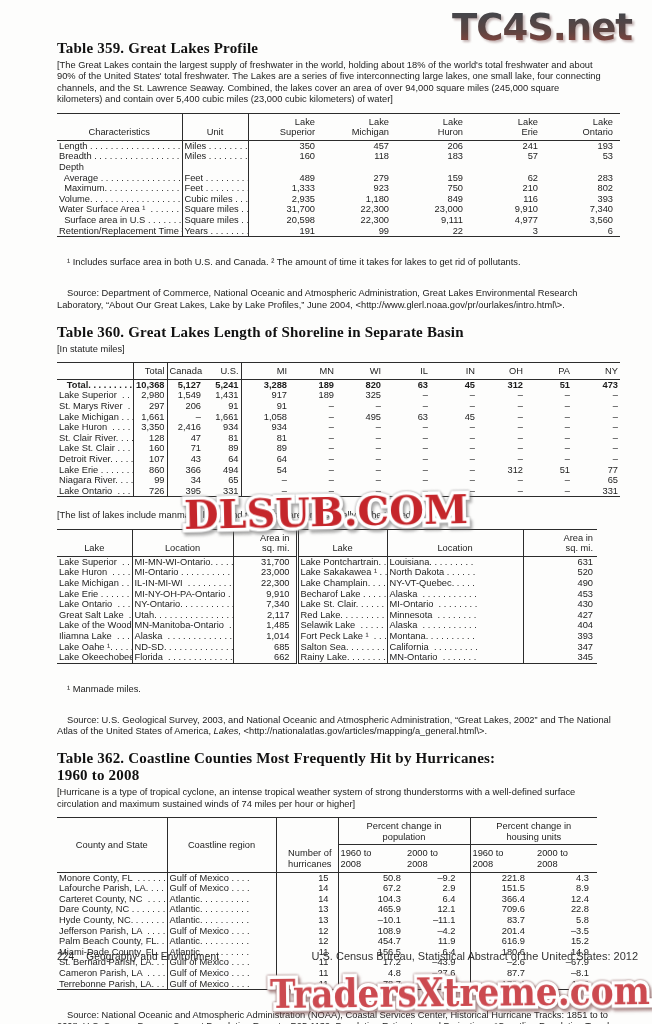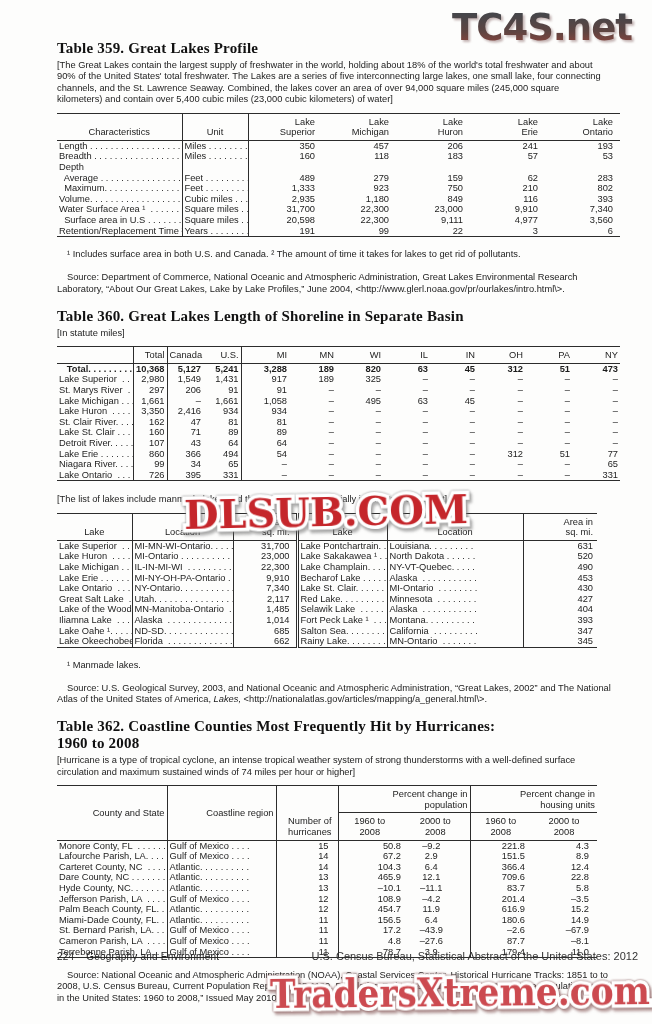--- a/index.html
+++ b/index.html
@@ -12,21 +12,21 @@
     font-family:"Liberation Serif",serif;font-size:15px;font-weight:bold;
     margin:0 0 3px 0;color:#111;white-space:pre-line;line-height:17px;letter-spacing:.2px;
   }
   .headnote{font-size:9.3px;line-height:11.4px;margin:0 16px 7px 0;color:#222;}
   table{border-collapse:collapse;table-layout:fixed;font-size:9.3px;color:#1c1c1c;margin:0 0 3px 0;}
   th,td{padding:0 2px;line-height:10.6px;overflow:hidden;box-sizing:border-box;vertical-align:bottom;}
   thead th{font-weight:normal;padding-top:3px;padding-bottom:2px;border-bottom:1px solid #2c2c2c;}
   table{border-top:1.6px solid #2c2c2c;border-bottom:1.6px solid #2c2c2c;}
   .pre{white-space:pre-line;}
   td{white-space:pre;}
-  .fnote{font-size:9.3px;line-height:11.2px;margin:12px 0 0 0;text-indent:10px;color:#222;}
+  .fnote{font-size:9.3px;line-height:11.2px;margin:20px 0 0 0;text-indent:10px;color:#222;}
   .section{margin-bottom:13px;}
   
   .t359{width:563px;}
   .t359 th:nth-child(1),.t359 td:nth-child(1){text-align:left;border-right:1px solid #2c2c2c;}
   .t359 th:nth-child(1){text-align:center;}
   .t359 th:nth-child(2),.t359 td:nth-child(2){text-align:left;border-right:1.6px solid #2c2c2c;}
   .t359 th:nth-child(2){text-align:center;}
   .t359 td:nth-child(n+3){text-align:right;padding-right:7px;}
   .t359 th:nth-child(n+3){text-align:right;padding-right:7px;}
   
@@ -42,29 +42,29 @@
   .t361 td:nth-child(1),.t361 td:nth-child(4){text-align:left;}
   .t361 td:nth-child(2),.t361 td:nth-child(5){text-align:left;}
   .t361 th:nth-child(1),.t361 td:nth-child(1),
   .t361 th:nth-child(2),.t361 td:nth-child(2),
   .t361 th:nth-child(4),.t361 td:nth-child(4),
   .t361 th:nth-child(5),.t361 td:nth-child(5){border-right:1px solid #2c2c2c;}
   .t361 th:nth-child(3),.t361 td:nth-child(3){border-right:3px double #2c2c2c;text-align:right;padding-right:6px;}
   .t361 th:nth-child(6),.t361 td:nth-child(6){text-align:right;padding-right:4px;}
   
   .t362{width:540px;}
-  .t362 thead th{vertical-align:middle;text-align:right;}
+  .t362 thead th{vertical-align:middle;text-align:center;}
   .t362 th.bottom{vertical-align:bottom;text-align:right;padding-right:6px;}
-  .t362 th.sub{text-align:center;padding-right:6px;vertical-align:bottom;}
+  .t362 th.sub{text-align:left;padding-right:6px;vertical-align:bottom;}
   .t362 th.bR,.t362 td:nth-child(1),.t362 td:nth-child(2),.t362 td:nth-child(3),.t362 td:nth-child(5){border-right:1px solid #2c2c2c;}
   .t362 td{text-align:right;}
   .t362 td:nth-child(1),.t362 td:nth-child(2){text-align:left;}
   .t362 td:nth-child(3){padding-right:9px;}
   .t362 td:nth-child(4){padding-right:4px;}
-  .t362 td:nth-child(5){padding-right:14px;text-align:center;}
+  .t362 td:nth-child(5){padding-right:14px;}
   .t362 td:nth-child(6){padding-right:10px;}
   .t362 td:nth-child(7){padding-right:8px;}
   
   .footer{position:absolute;left:57px;right:14px;top:950px;display:flex;align-items:baseline;}
   .folio{font-size:10px;color:#222;letter-spacing:.2px;}
   .folio .num{margin-right:12px;}
   .src-banner{margin-left:auto;font-size:11px;color:#333;}
   
   .wm{position:absolute;pointer-events:none;}
   .wm-tc4s{top:0px;right:-6px;filter:drop-shadow(2px 2px 1px rgba(150,120,120,.55));}
@@ -301,21 +301,21 @@
             <td>–</td>
             <td>–</td>
             <td>–</td>
             <td>–</td>
             <td>–</td>
             <td>–</td>
             <td>–</td>
           </tr>
           <tr>
             <td>St. Clair River. . . . . .</td>
-            <td>162</td>
+            <td>128</td>
             <td>47</td>
             <td>81</td>
             <td>81</td>
             <td>–</td>
             <td>–</td>
             <td>–</td>
             <td>–</td>
             <td>–</td>
             <td>–</td>
             <td>–</td>
@@ -493,21 +493,21 @@
           <tr>
             <td>Lake Okeechobee  . . .</td>
             <td>Florida  . . . . . . . . . . . . . . .</td>
             <td>662</td>
             <td>Rainy Lake. . . . . . . . . .</td>
             <td>MN-Ontario  . . . . . . .</td>
             <td>345</td>
           </tr>
         </tbody>
     </table>
-    <p class="fnote">¹ Manmade lakes.</p>
+    <p class="fnote">¹ Manmade miles.</p>
     <p class="fnote"><span>Source: U.S. Geological Survey, 2003, and National Oceanic and Atmospheric Administration, “Great Lakes, 2002” and The National Atlas of the United States of America, </span><i>Lakes,</i><span> &lt;http://nationalatlas.gov/articles/mapping/a_general.html\&gt;.</span></p>
   </div>
 
   <div class="section">
     <h2 class="tbl-title pre">Table 362. Coastline Counties Most Frequently Hit by Hurricanes:
 1960 to 2008</h2>
     <p class="headnote">[Hurricane is a type of tropical cyclone, an intense tropical weather system of strong thunderstorms with a well-defined surface circulation and maximum sustained winds of 74 miles per hour or higher]</p>
     <table class="t362">
       <colgroup>
         <col style="width:110px">

